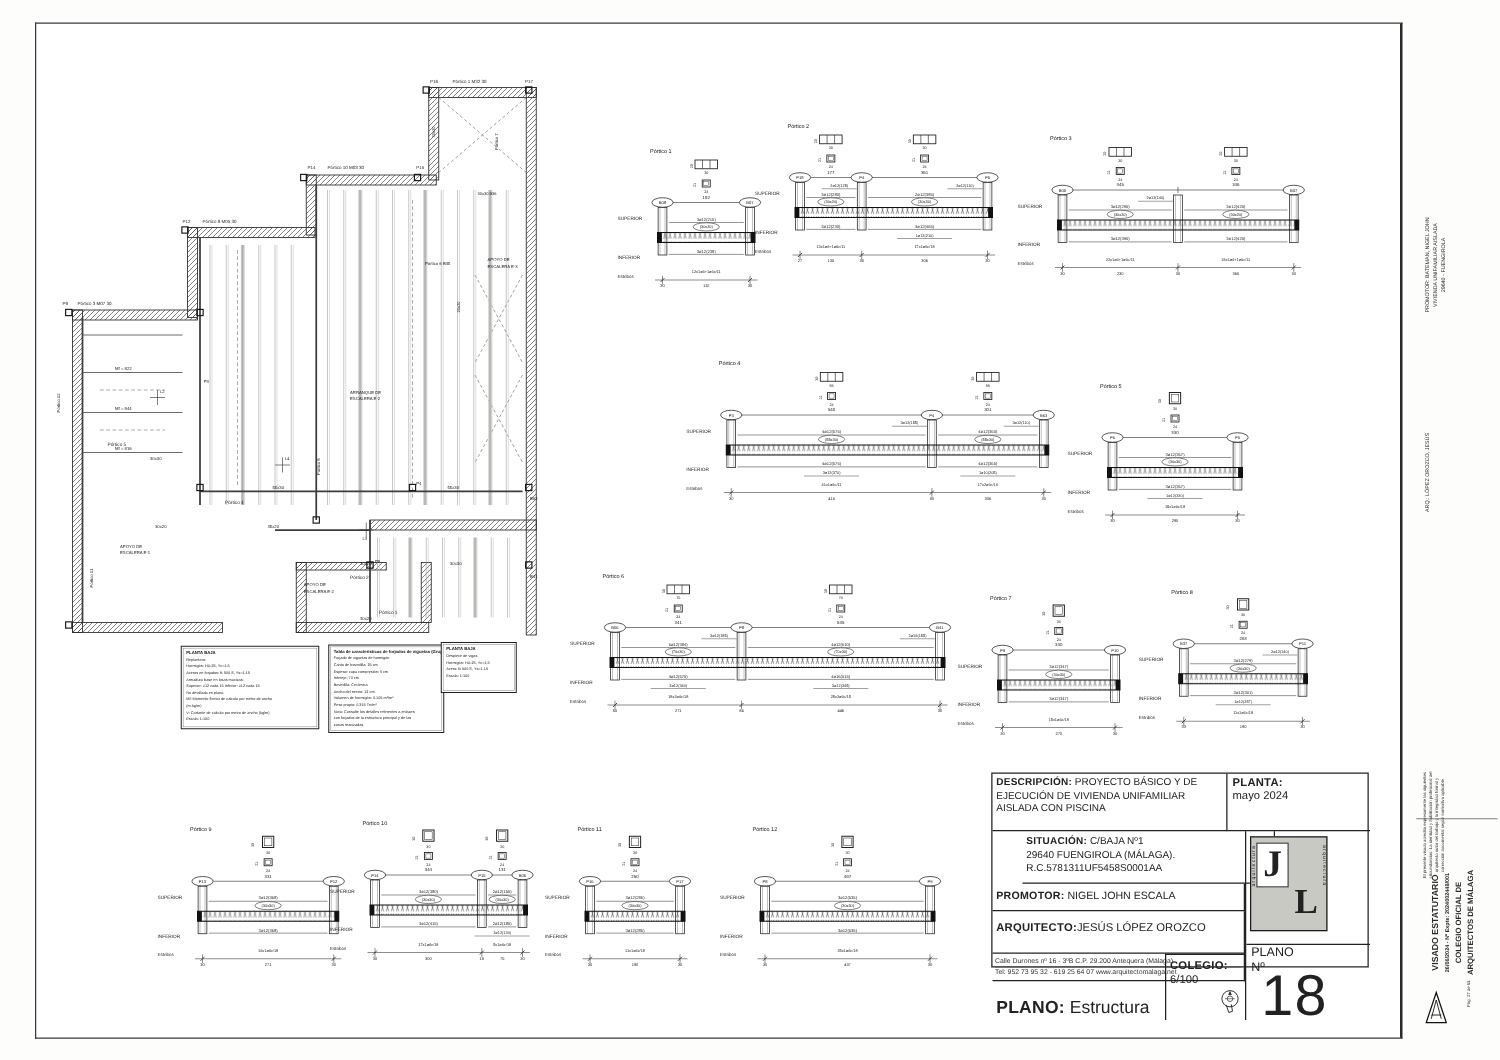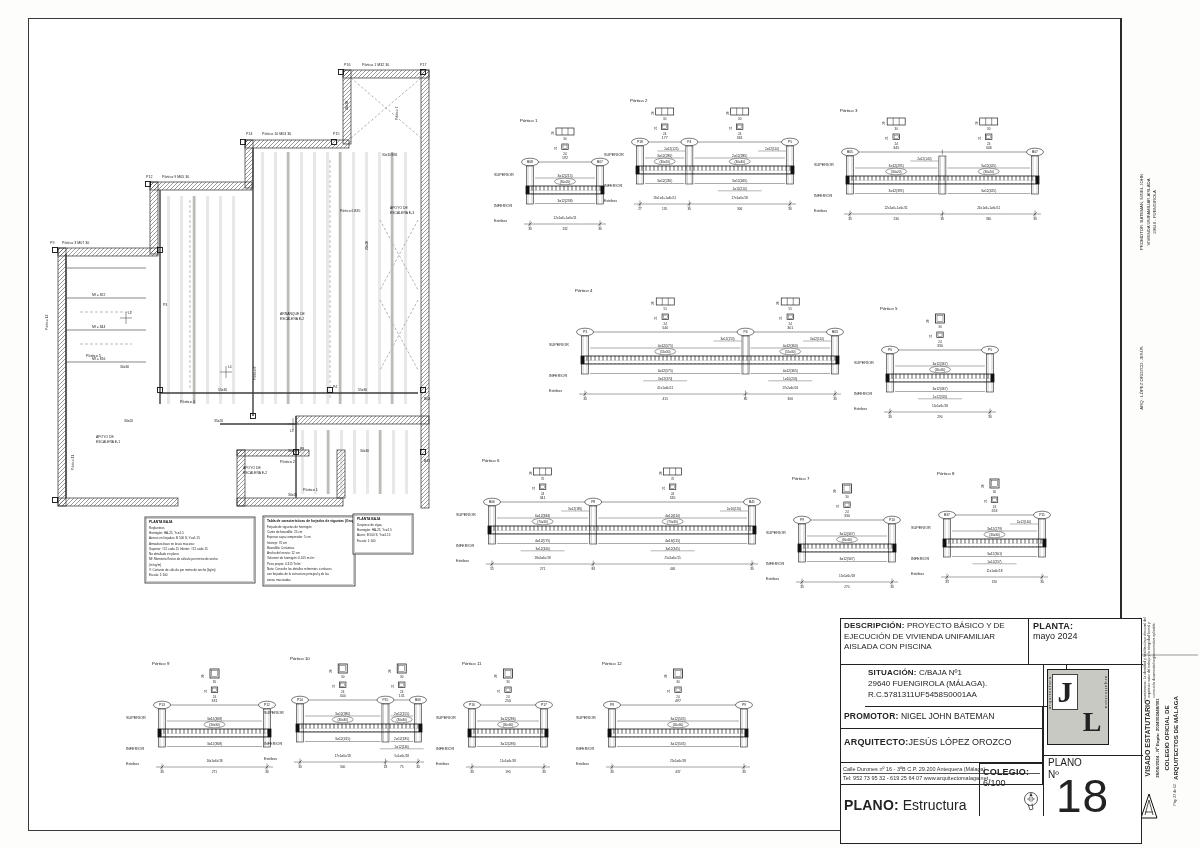--- a/index.html
+++ b/index.html
@@ -3,21 +3,21 @@
 <meta charset="utf-8">
 <style>
   * { box-sizing: border-box; margin: 0; padding: 0; }
   html,body { width:1200px; height:848px; background:#fbfbfa; font-family:"Liberation Sans", sans-serif; color:#222; overflow:hidden; }
   #stage { position:relative; width:1200px; height:848px; background:#fdfdfc; }
   #sheet-border { position:absolute; left:28px; top:18px; width:1094px; height:813px; border:1.2px solid #3a3a3a; border-right:2px solid #2a2a2a; background:#fff; }
   #base-svg { position:absolute; left:0; top:0; width:1200px; height:848px; pointer-events:none; }
   #watermark { position:absolute; left:458px; top:390px; font-size:52px; font-weight:bold; color:rgba(187,187,178,0.45); letter-spacing:3px; white-space:nowrap; }
   .portico { position:absolute; }
   
-  #tb { position:absolute; left:840px; top:618px; width:302px; height:226px; background:#fff; border:1.4px solid #222; font-family:"Liberation Sans",sans-serif; }
+  #tb { position:absolute; left:793px; top:618px; width:302px; height:156px; background:#fff; border:1.4px solid #222; font-family:"Liberation Sans",sans-serif; }
   .cell { position:absolute; overflow:hidden; }
   #c-desc { left:0; top:0; width:188px; height:46px; border-right:1px solid #222; border-bottom:1px solid #222; padding:2px 3px; font-size:8px; line-height:10.5px; }
   #c-fecha { left:188px; top:0; width:114px; height:46px; border-bottom:1px solid #222; padding:2px 4px; font-size:9px; }
   #c-sit { left:0; top:46px; width:202px; height:42px; border-right:1px solid #222; border-bottom:1px solid #222; padding:2px 3px; font-size:8px; line-height:11px;margin-left:24px; }
   #c-prom { left:0; top:88px; width:202px; height:22px; border-right:1px solid #222; border-bottom:1px solid #222; padding:4px 3px 0; font-size:8.5px; }
   #c-arq { left:0; top:110px; width:202px; height:34px; border-right:1px solid #222; border-bottom:1px solid #222; padding:8px 3px 16px; font-size:9px; }
   #c-addr { left:0; top:144px; width:202px; height:22px; border-right:1px solid #222; border-bottom:1px solid #222; font-size:5.5px; line-height:8px; padding:2px 2px 0; color:#333; }
   #c-addr .u { border-bottom:0.5px solid #555; display:block; }
   #c-plano { left:0; top:166px; width:138px; height:31px; padding:12px 3px 0; font-size:14px; }
   #c-escala { left:138px; top:144px; width:64px; height:53px; border-left:1px solid #222; border-top:1px solid #222; padding:3px 3px 0; font-size:9px; line-height:11px; }
@@ -1064,21 +1064,21 @@
     <div id="c-fecha" class="cell">
       <div class="lab">PLANTA:</div>
       <div>mayo  2024</div>
     </div>
     <div id="c-sit" class="cell">
       <div><span class="lab">SITUACIÓN:</span>&nbsp;<span>C/BAJA Nº1</span></div>
       <div>29640 FUENGIROLA (MÁLAGA).</div>
       <div>R.C.5781311UF5458S0001AA</div>
     </div>
     <div id="c-prom" class="cell">
-      <span class="lab">PROMOTOR:</span>&nbsp;<span>NIGEL JOHN BATEMAN</span>
+      <span class="lab">PROMOTOR:</span>&nbsp;<span>NIGEL JOHN ESCALA</span>
     </div>
     <div id="c-arq" class="cell">
       <span class="lab">ARQUITECTO:</span><span>JESÚS LÓPEZ OROZCO</span>
     </div>
     <div id="c-addr" class="cell">
       <span class="u">Calle Durones nº 16 - 3ºB       C.P. 29.200       Antequera (Málaga)</span>
       <span>Tel: 952 73 95 32 - 619 25 64 07 www.arquitectomalaga.net</span>
     </div>
     <div id="c-plano" class="cell">
       <span class="lab">PLANO:</span>&nbsp;<span>Estructura 1</span>

